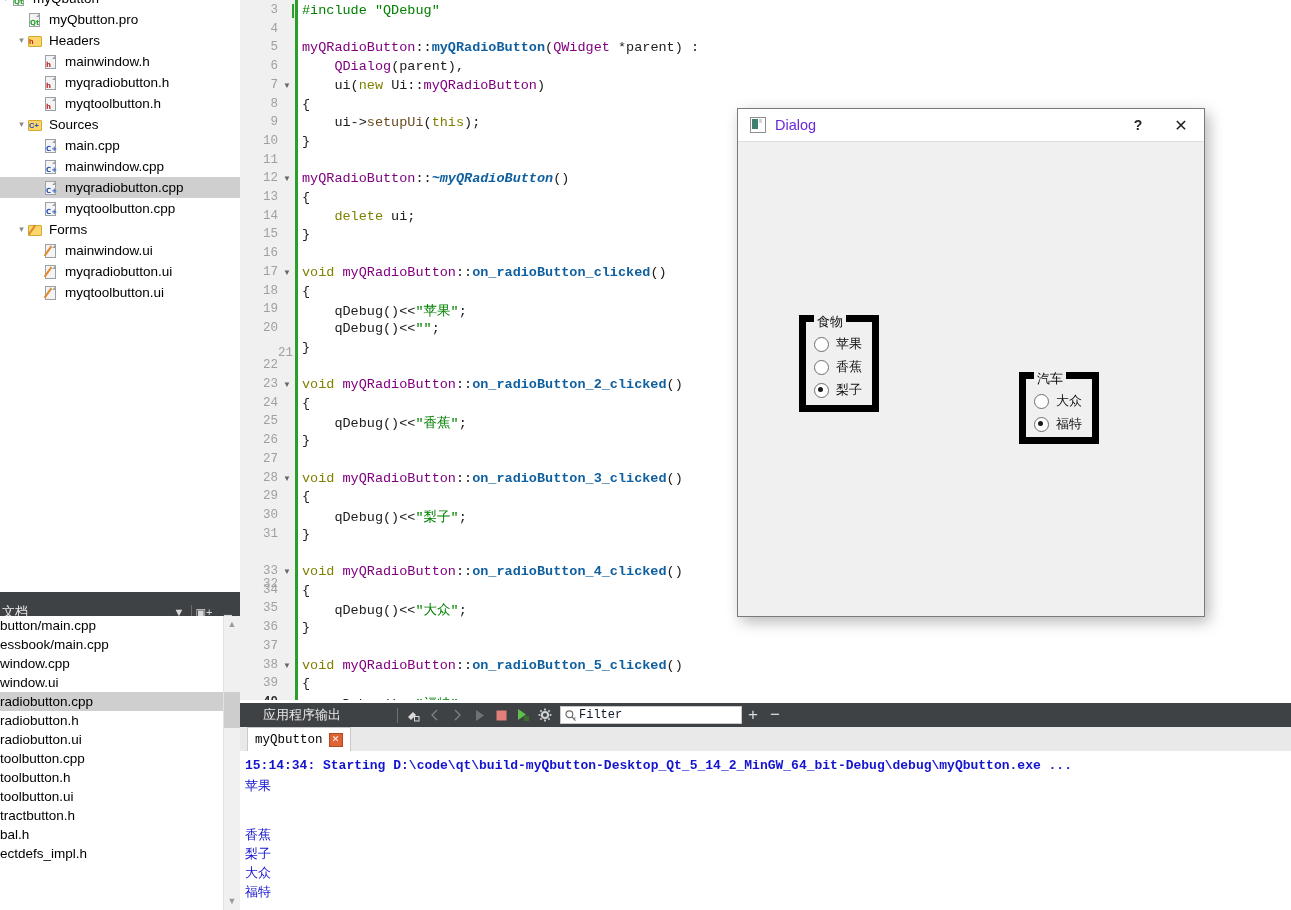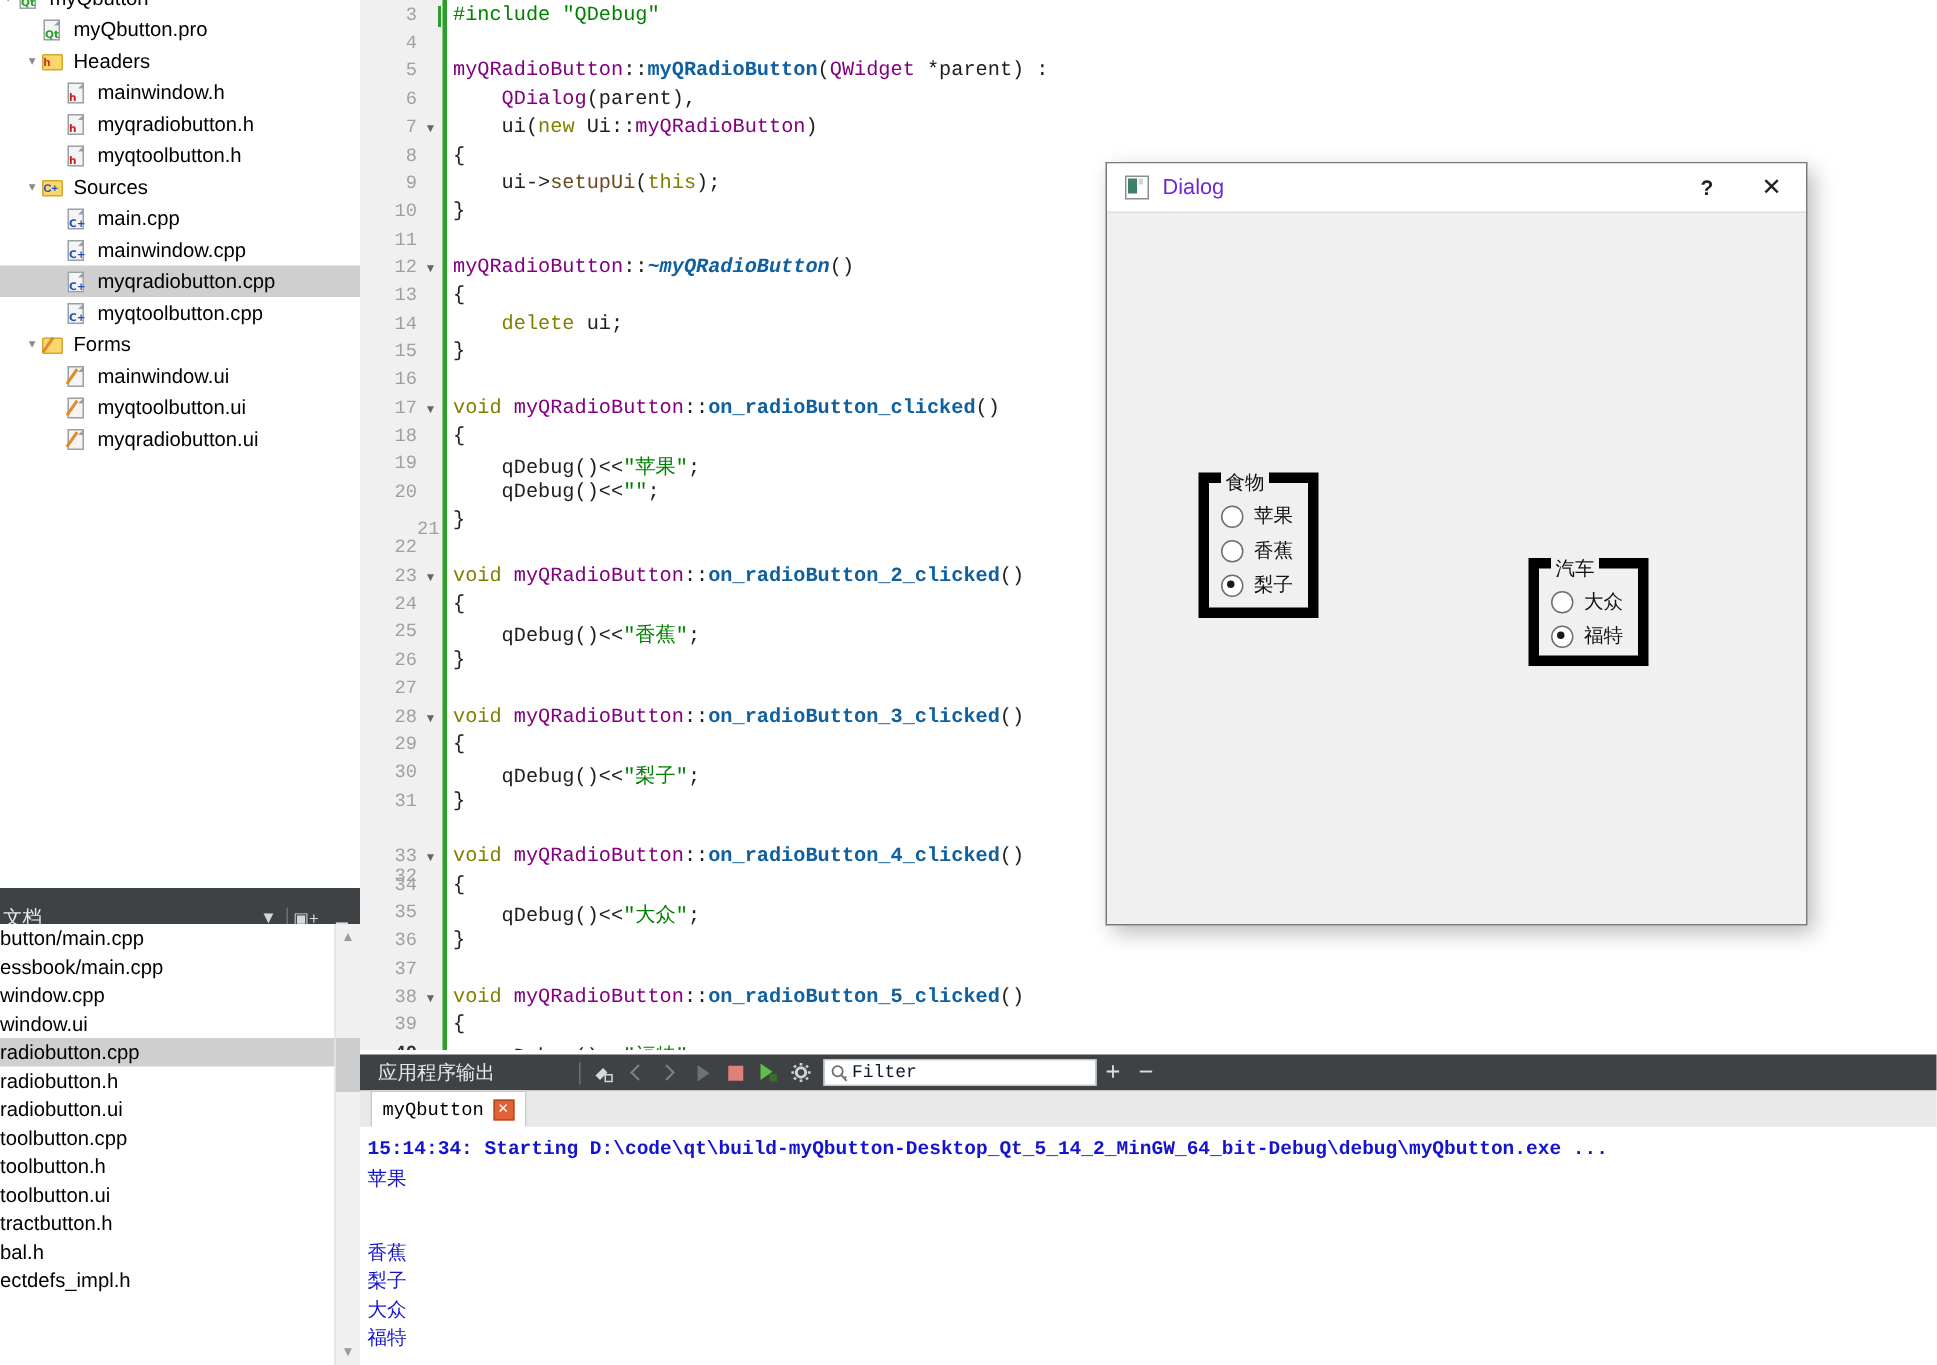--- a/index.html
+++ b/index.html
@@ -63,21 +63,21 @@
   .k-fn{color:#1060a0;font-weight:bold;}
   .k-kw{color:#808000;}
   .k-plain{color:#202020;}
   .k-virt{color:#1060a0;font-weight:bold;font-style:italic;}
   .k-field{color:#6b4a1f;}
 
   
   #output-pane{left:240px;top:700px;width:1051px;height:210px;background:#fff;}
   #out-header{position:absolute;left:0;top:3px;width:1051px;height:24px;background:#3f4245;
               display:flex;align-items:center;color:#e7e7e7;font-size:13px;}
-  #out-title{padding-left:12px;width:130px;}
+  #out-title{padding-left:23px;width:130px;}
   .ob{width:22px;height:24px;display:flex;align-items:center;justify-content:center;}
   .ob svg{display:block;}
   .vsep{width:1px;height:15px;background:#6d7073;margin:0 4px;}
   #filter-box{width:180px;height:16px;background:#fff;border:1px solid #c8c8c8;
               display:flex;align-items:center;margin-left:4px;}
   #filter-text{font-family:"Liberation Mono","DejaVu Sans Mono",monospace;font-size:12px;
                color:#0f172a;padding-left:2px;}
   .pm{width:22px;height:24px;display:flex;align-items:center;justify-content:center;
       color:#dcdcdc;font-size:17px;}
   #tabstrip{position:absolute;left:0;top:27px;width:1051px;height:24px;background:#e9e9e9;
@@ -233,30 +233,30 @@
       </span>
       <span class="tree-label">mainwindow.ui</span>
     </div>
     <div class="tree-row">
       <span style="display: inline-block; flex: 0 0 auto; width: 32px;"></span>
       <span class="tw"></span>
       <span class="ticon">
         <span class="doc-shape"></span>
         <span class="ui-pen"></span>
       </span>
+      <span class="tree-label">myqradiobutton.ui</span>
+    </div>
+    <div class="tree-row">
+      <span style="display: inline-block; flex: 0 0 auto; width: 32px;"></span>
+      <span class="tw"></span>
+      <span class="ticon">
+        <span class="doc-shape"></span>
+        <span class="ui-pen"></span>
+      </span>
       <span class="tree-label">myqtoolbutton.ui</span>
-    </div>
-    <div class="tree-row">
-      <span style="display: inline-block; flex: 0 0 auto; width: 32px;"></span>
-      <span class="tw"></span>
-      <span class="ticon">
-        <span class="doc-shape"></span>
-        <span class="ui-pen"></span>
-      </span>
-      <span class="tree-label">myqradiobutton.ui</span>
     </div>
   </div>
 
 <div class="abs" id="docs-panel">
   <div id="docs-header">
     <span class="title">文档</span>
     <span class="dh-btn">▼</span>
     <span class="dh-sep"></span>
     <span class="dh-btn">▣+</span>
     <span class="dh-btn">⚊</span>

